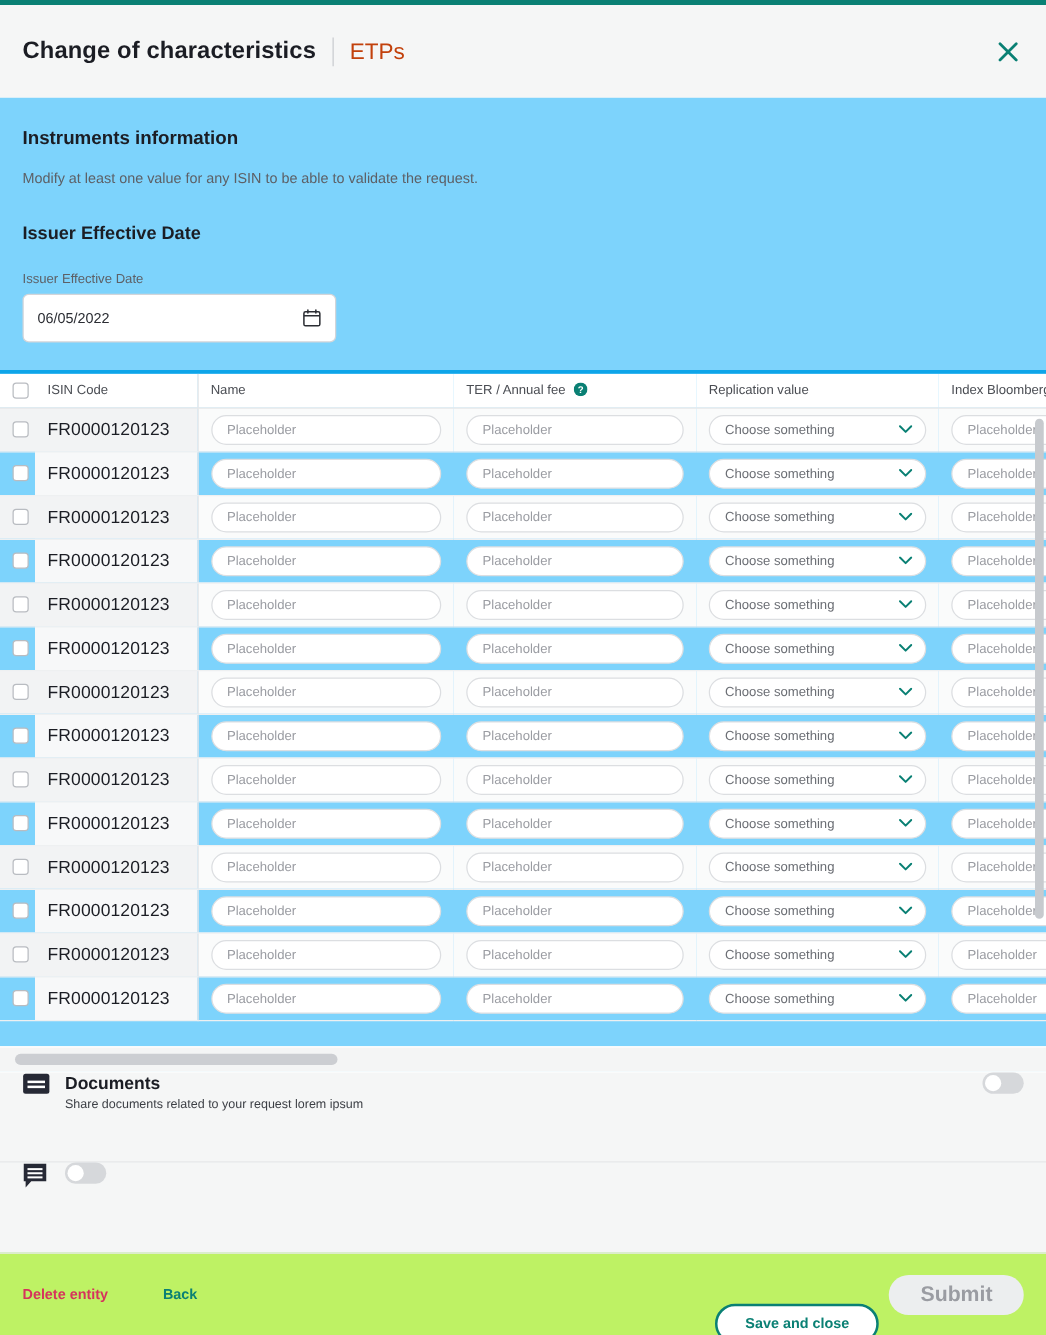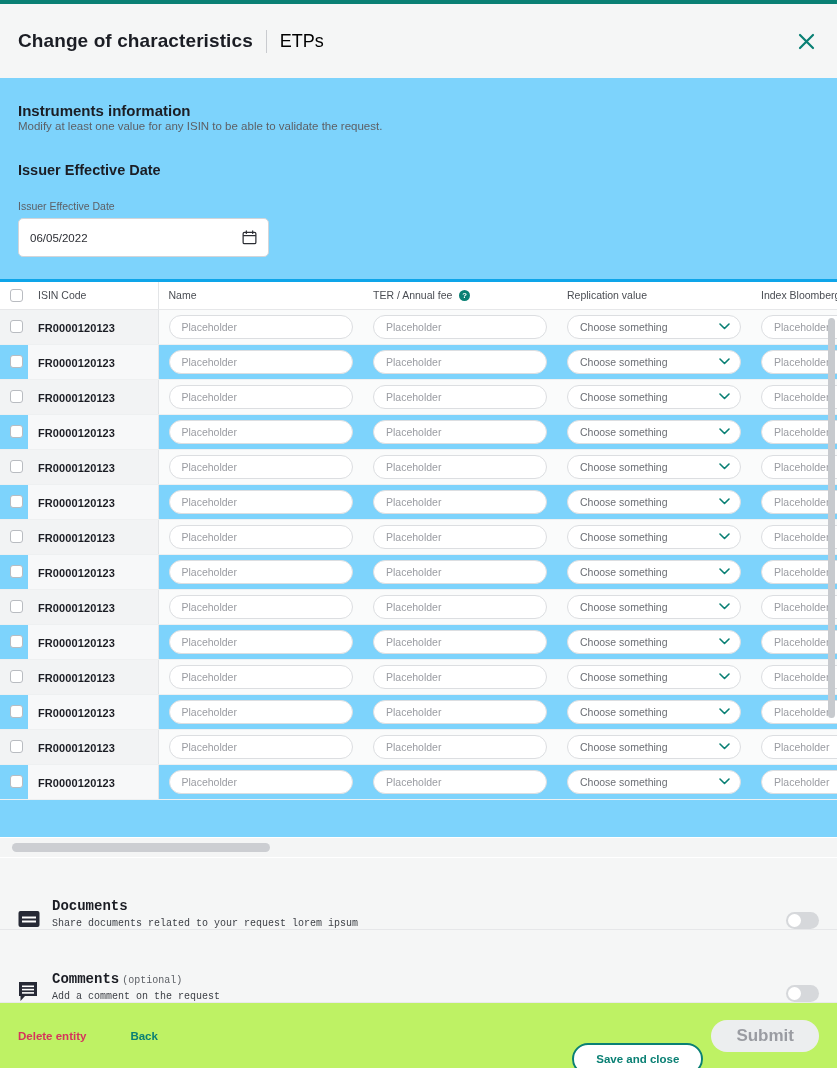--- a/index.html
+++ b/index.html
@@ -29,41 +29,41 @@
     position: relative;
   }
   .title-main {
     font-size: 19px; font-weight: bold; color: #1b1d24;
     letter-spacing: .1px;
   }
   .title-sep {
     width: 1px; height: 23px; background: #c9cbcf;
     margin: 0 13px;
   }
-  .title-sub { font-size: 18px; color: #000000; }
+  .title-sub { font-size: 18px; color: #c2410c; }
   .close-btn {
     position: absolute; right: 14px; top: 50%;
     transform: translateY(-50%);
     width: 34px; height: 34px;
     display: flex; align-items: center; justify-content: center;
     cursor: pointer; background: none; border: none;
   }
   .close-btn svg { display: block; }
 
   
   .modal-body { flex: 1 1 auto; display: flex; flex-direction: column; min-height: 0; background: #7dd3fc; }
 
   .section-pad { padding: 0 18px; }
 
   .sec-title {
     font-size: 15px; font-weight: bold; color: #1b1d24;
     margin-top: 24px;
   }
   .sec-sub {
-    font-size: 11.5px; color: #5d6066; margin-top: 1px;
+    font-size: 11.5px; color: #5d6066; margin-top: 18px;
   }
   .sub-head {
     font-size: 14.5px; font-weight: bold; color: #1b1d24;
     margin-top: 30px;
   }
 
   
   .field-wrap { margin-top: 22px; }
   .field-label { font-size: 10.5px; color: #5d6066; margin-bottom: 6px; }
   .date-input {
@@ -121,21 +121,21 @@
 
   th.hc-check, td.tc-check { padding-left: 9px; padding-right: 0; }
   th.hc-isin, td.tc-isin {
     background: #f7f8f9;
     border-right: 1px solid #e3e5e7;
   }
   th.hc-check { background: #f7f8f9; border-right: none; }
   tr.row-alt td.tc-isin, tr.row-alt td.tc-check { background: #f2f3f4; }
   tr.row-alt td { background: #fafbfb; }
 
-  .isin-text { font-size: 11px; font-weight: bold; color: #1b1d24; letter-spacing: .1px; }
+  .isin-text { font-size: 14px; font-weight: normal; color: #1b1d24; letter-spacing: .1px; }
 
   .cbx {
     width: 13px; height: 13px;
     border: 1px solid #b9bcc1; border-radius: 3px;
     background: #fff; display: block; cursor: pointer;
   }
 
   .inp {
     width: 100%; height: 24px;
     border: 1px solid #dcdee1; border-radius: 13px;
@@ -176,24 +176,23 @@
   }
   .hthumb {
     position: absolute; left: 12px; top: 5px;
     width: 258px; height: 9px;
     background: #ccced2; border-radius: 5px;
   }
 
   
   .panel-group { flex: 0 0 auto; background: #f5f6f6; border-top: 1px solid #ffffff; }
   .panel {
-    display: flex; align-items: flex-end;
+    display: flex; align-items: flex-start;
     padding: 0 18px; height: 72px;
     border-bottom: 1px solid #e6e7e9;
-    font-family: Liberation Mono, monospace;
   }
   .panel:last-child { border-bottom: none; }
   .panel-ico { width: 34px; flex: 0 0 auto; display: flex; align-items: center; }
   .panel-txt { flex: 1 1 auto; }
   .panel-title { font-size: 14px; font-weight: bold; color: #1b1d24; }
   .panel-opt { font-size: 10px; font-weight: normal; color: #5d6066; margin-left: 3px; }
   .panel-desc { font-size: 10px; color: #3c3f45; margin-top: 4px; }
   .toggle {
     width: 33px; height: 17px; border-radius: 10px;
     background: #d6d8db; position: relative; cursor: pointer; flex: 0 0 auto;
@@ -665,26 +664,20 @@
 
       <div class="panel">
         <div class="panel-ico">
           <svg width="20" height="21" viewBox="0 0 20 21">
             <path d="M1 1 H19 V15 H7 L2.5 20 V15 H1 Z" fill="#262935"></path>
             <rect x="4" y="4.5" width="12" height="1.6" fill="#ffffff"></rect>
             <rect x="4" y="7.8" width="12" height="1.6" fill="#ffffff"></rect>
             <rect x="4" y="11.1" width="12" height="1.6" fill="#ffffff"></rect>
           </svg>
         </div>
-        <div class="panel-txt">
-          <div class="panel-title">
-            <span>Comments</span><span class="panel-opt">(optional)</span>
-          </div>
-          <div class="panel-desc">Add a comment on the request</div>
-        </div>
         <div class="toggle">
           <span class="knob"></span>
         </div>
       </div>
 
     </div>
   </div>
 
   <div class="footer">
     <button class="lnk-danger">Delete entity</button>

